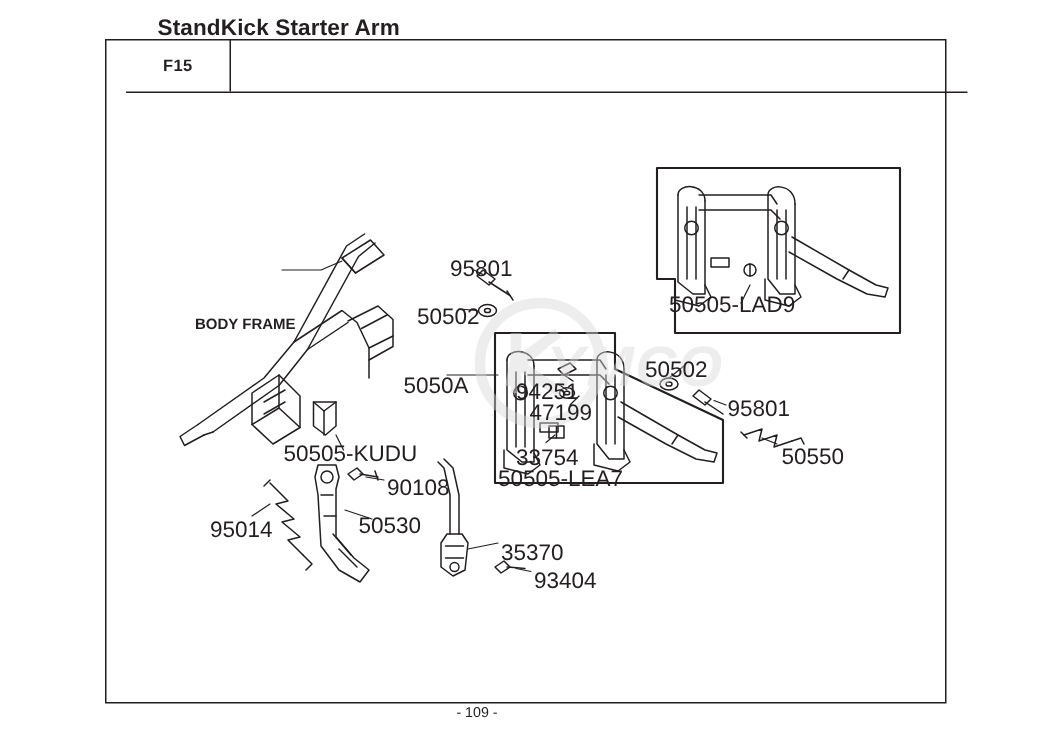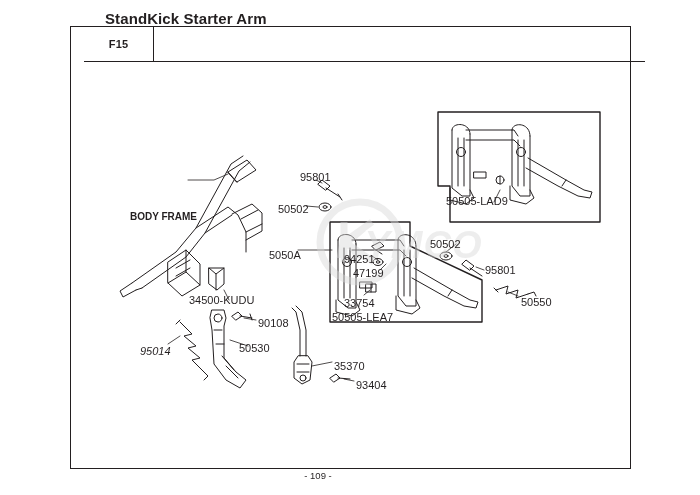--- a/index.html
+++ b/index.html
@@ -104,21 +104,21 @@
     position: absolute;
     left: 0;
     top: 0;
     width: 700px;
     height: 495px;
     overflow: visible;
   }
   
   .lbl {
     position: absolute;
-    font-size: 11px;
+    font-size: 15px;
     color: #231f20;
     white-space: nowrap;
     font-family: "Liberation Sans", sans-serif;
   }
   .lbl.bold {
     font-weight: normal;
     text-align: center;
   }
   .lbl.big {
     font-size: 10px;
@@ -351,22 +351,22 @@
       <div class="lbl" style="left: 278px; top: 203px;">50502</div>
       <div class="lbl bold" style="left: 269px; top: 249px;">5050A</div>
       <div class="lbl" style="left: 344px; top: 253px;">94251</div>
       <div class="lbl" style="left: 353px; top: 267px;">47199</div>
       <div class="lbl" style="left: 430px; top: 238px;">50502</div>
       <div class="lbl" style="left: 485px; top: 264px;">95801</div>
       <div class="lbl" style="left: 521px; top: 296px;">50550</div>
       <div class="lbl" style="left: 344px; top: 297px;">33754</div>
       <div class="lbl bold" style="left: 332px; top: 311px;">50505-LEA7</div>
       <div class="lbl bold" style="left: 446px; top: 195px;">50505-LAD9</div>
-      <div class="lbl bold" style="left: 189px; top: 294px;">34500-KUDU</div>
+      <div class="lbl bold" style="left: 189px; top: 294px;">50505-KUDU</div>
       <div class="lbl" style="left: 258px; top: 317px;">90108</div>
-      <div class="lbl" style="left: 140px; top: 345px; font-style: italic;">95014</div>
+      <div class="lbl" style="left: 140px; top: 345px;">95014</div>
       <div class="lbl" style="left: 239px; top: 342px;">50530</div>
       <div class="lbl" style="left: 334px; top: 360px;">35370</div>
       <div class="lbl" style="left: 356px; top: 379px;">93404</div>
     </div>
 
   <div class="footer">- 109 -</div>
 </div>
 
 </body></html>

